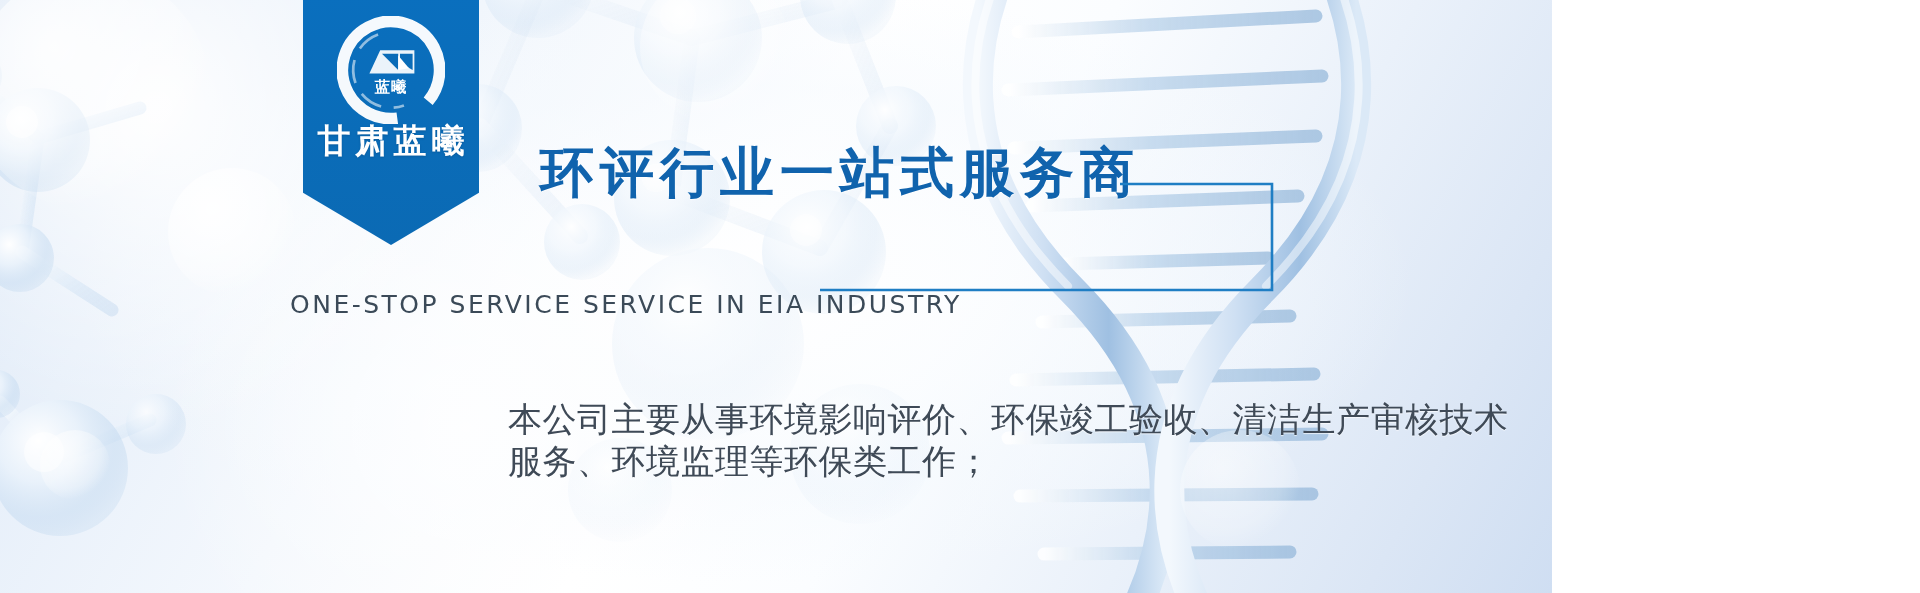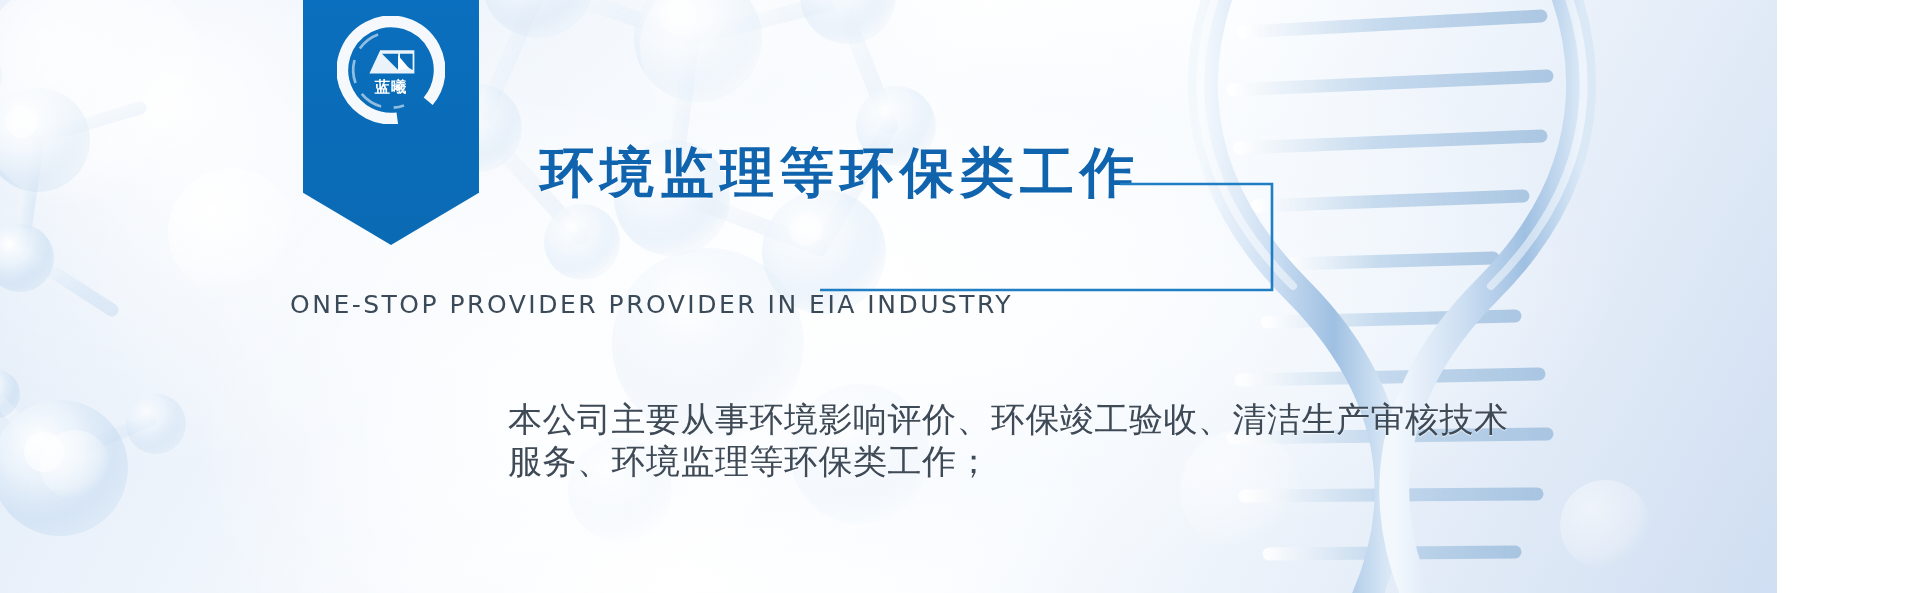--- a/index.html
+++ b/index.html
@@ -1,20 +1,20 @@
 <!DOCTYPE html>
 <html><head>
 <meta charset="utf-8">
 <style>
   html,body{margin:0;padding:0;background:#fff;}
   body{font-family:"Liberation Sans","DejaVu Sans",sans-serif;}
 
   .banner{
     position:relative;
-    width:1777px;height:593px;
+    width:1552px;height:593px;
     overflow:hidden;
     background:
       radial-gradient(circle at 10% 18%, rgba(255,255,255,.95) 0%, rgba(255,255,255,0) 22%),
       radial-gradient(circle at 30% 72%, rgba(255,255,255,.8) 0%, rgba(255,255,255,0) 26%),
       radial-gradient(ellipse 60% 70% at 48% 48%, rgba(255,255,255,.96) 0%, rgba(246,250,254,.55) 48%, rgba(255,255,255,0) 72%),
       linear-gradient(118deg,#dbe7f6 0%,#e8f0fa 14%,#f4f8fd 30%,#ffffff 47%,#fbfdff 60%,#eaf1fa 76%,#dbe6f5 90%,#cfdef2 100%);
   }
 
   
   .art{position:absolute;inset:0;pointer-events:none;}
@@ -229,25 +229,26 @@
 
       <g fill="#ffffff">
         <path d="M36 64 L48 38 L86 38 L86 64 Z" opacity=".92"></path>
         <path d="M50 42 L68 42 L68 60 Z" fill="#0a6cb8"></path>
         <path d="M70 42 L84 42 L84 60 L70 52 Z" fill="#0a6cb8"></path>
         <path d="M68 44 L80 58 L68 60 Z" fill="#ffffff"></path>
       </g>
       <text x="60" y="84" text-anchor="middle" font-family="DejaVu Sans, sans-serif" font-size="17" font-weight="bold" fill="#ffffff" letter-spacing="1">蓝曦</text>
     </svg>
 
+    <div class="badge-name">甘肃蓝曦</div>
   </div>
 
-  <div class="headline">环境监理等环保类工作</div>
-
-  <div class="subline">ONE-STOP PROVIDER PROVIDER IN EIA INDUSTRY</div>
+  <div class="headline">环评行业一站式服务商</div>
+
+  <div class="subline">ONE-STOP SERVICE SERVICE IN EIA INDUSTRY</div>
 
   <svg class="bracket" viewBox="0 0 520 130" preserveAspectRatio="none">
     <g fill="none" stroke="#1f7ec4" stroke-width="2.6">
       <path d="M300 16 L452 16 L452 122 L0 122"></path>
     </g>
   </svg>
 
   <div class="body-copy">本公司主要从事环境影响评价、环保竣工验收、清洁生产审核技术
 服务、环境监理等环保类工作；</div>
 

